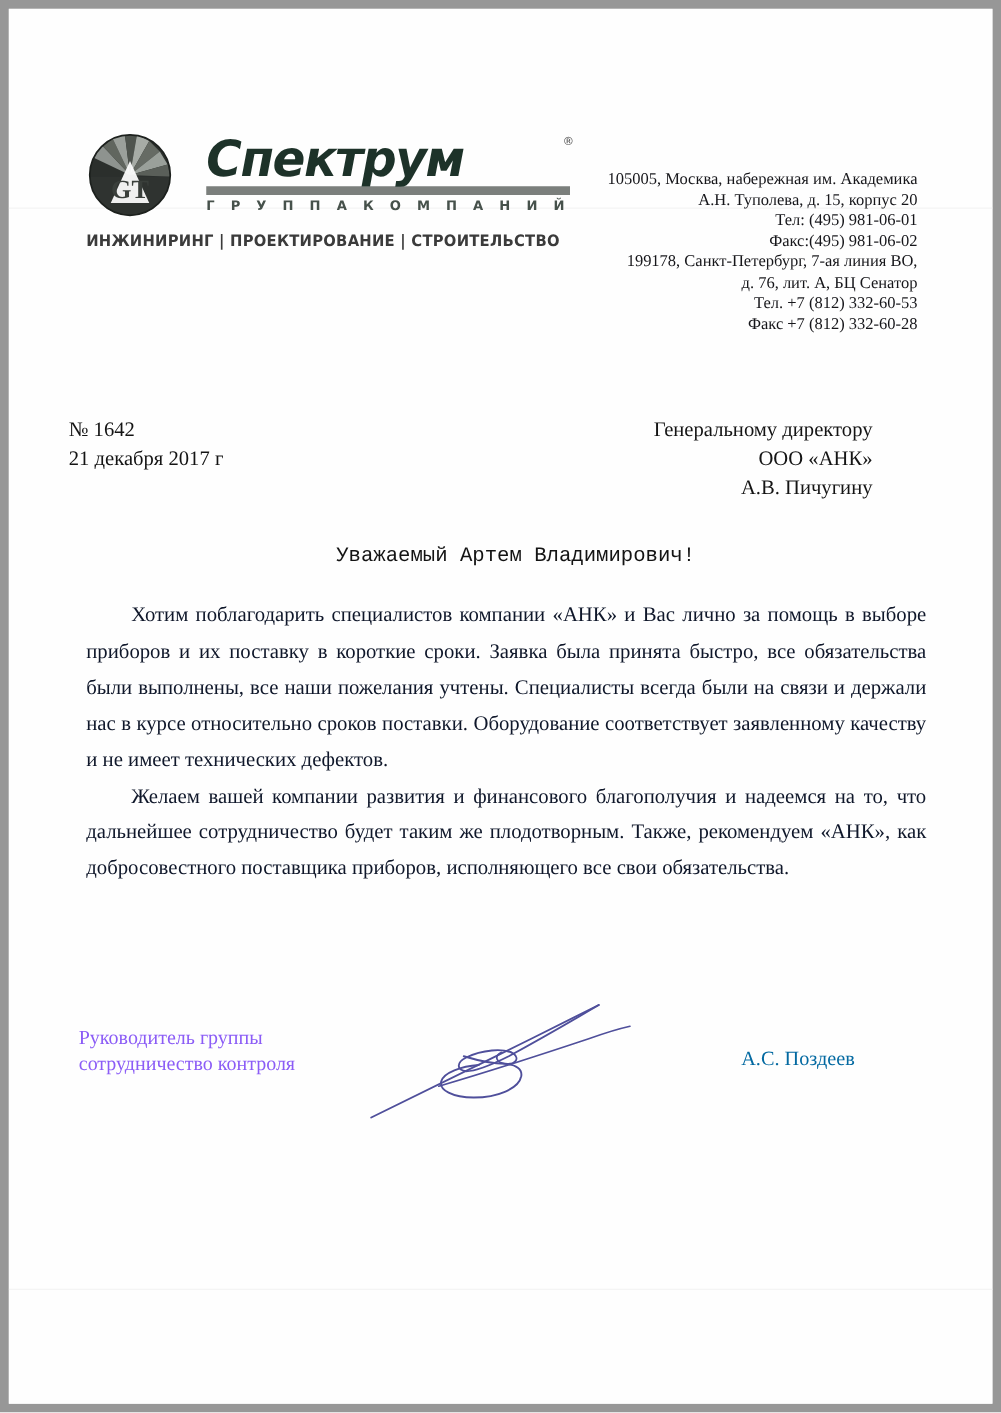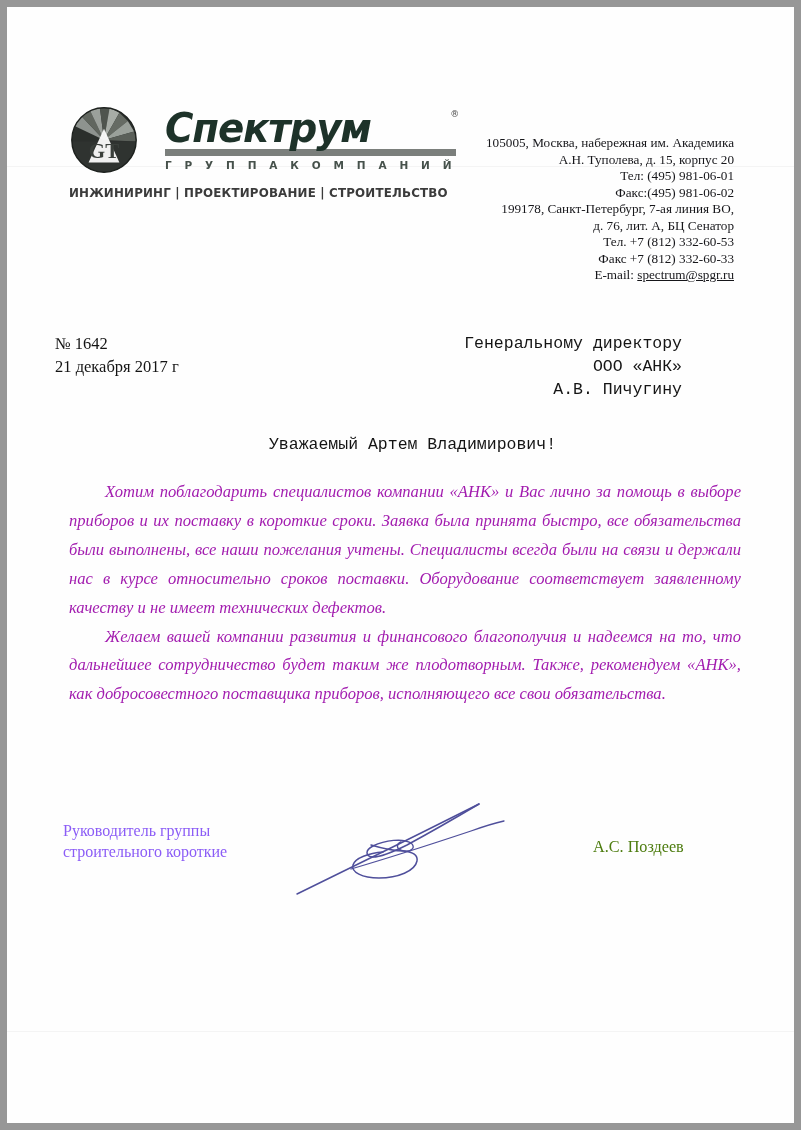--- a/index.html
+++ b/index.html
@@ -131,28 +131,27 @@
     top: 325px;
     font-size: 16.5px;
     line-height: 23px;
     color: #141414;
     white-space: nowrap;
   }
   #ref-block .rline { display: block; }
 
   #addressee-block {
     position: absolute;
-    right: 112px;
+    right: 96px;
     top: 325px;
     text-align: right;
     font-size: 16.5px;
     line-height: 23px;
     color: #141414;
     white-space: nowrap;
-    font-family: Liberation Mono, monospace;
   }
   #addressee-block .aline { display: block; }
 
   
   #salutation {
     position: absolute;
     left: 0;
     top: 428px;
     width: 100%;
     text-align: center;
@@ -164,23 +163,22 @@
   }
 
   
   #body-block {
     position: absolute;
     left: 62px;
     top: 471px;
     width: 672px;
     font-size: 16.6px;
     line-height: 28.9px;
-    color: #a21caf;
+    color: #0f172a;
     text-align: justify;
-    font-style: italic;
   }
   #body-block p {
     margin: 0;
     text-indent: 36px;
     text-align: justify;
     text-justify: inter-word;
   }
   #body-block p + p { margin-top: 0px; }
 
   
@@ -193,21 +191,21 @@
     color: #8b5cf6;
     white-space: nowrap;
   }
   #sig-title .sline { display: block; }
 
   #sig-name {
     position: absolute;
     left: 586px;
     top: 831px;
     font-size: 16.2px;
-    color: #4d7c0f;
+    color: #0369a1;
     white-space: nowrap;
   }
 
   #signature-mark {
     position: absolute;
     left: 278px;
     top: 786px;
     width: 230px;
     height: 116px;
     pointer-events: none;
@@ -273,22 +271,21 @@
       </div>
 
       <div id="contact-block">
         <span class="cline">105005, Москва, набережная им. Академика</span>
         <span class="cline">А.Н. Туполева, д. 15, корпус 20</span>
         <span class="cline">Тел: (495) 981-06-01</span>
         <span class="cline">Факс:(495) 981-06-02</span>
         <span class="cline">199178, Санкт-Петербург, 7-ая линия ВО,</span>
         <span class="cline">д. 76, лит. А,  БЦ Сенатор</span>
         <span class="cline">Тел. +7 (812) 332-60-53</span>
-        <span class="cline">Факс +7 (812) 332-60-33</span>
-        <span class="cline"><span>E-mail:</span> <a class="lnk" href="#">spectrum@spgr.ru</a></span>
+        <span class="cline">Факс +7 (812) 332-60-28</span>
       </div>
 
     </div>
 
     <div id="ref-block">
       <span class="rline">№ 1642</span>
       <span class="rline">21 декабря 2017 г</span>
     </div>
 
     <div id="addressee-block">
@@ -299,21 +296,21 @@
 
     <div id="salutation">Уважаемый Артем Владимирович!</div>
 
     <div id="body-block">
       <p>Хотим поблагодарить специалистов компании «АНК» и Вас лично за помощь в выборе приборов и их поставку в короткие сроки. Заявка была принята быстро, все обязательства были выполнены, все наши пожелания учтены. Специалисты всегда были на связи и держали нас в курсе относительно сроков поставки. Оборудование соответствует заявленному качеству и не имеет технических дефектов.</p>
       <p>Желаем вашей компании развития и финансового благополучия и надеемся на то, что дальнейшее сотрудничество будет таким же плодотворным. Также, рекомендуем «АНК», как добросовестного поставщика приборов, исполняющего все свои обязательства.</p>
     </div>
 
     <div id="sig-title">
       <span class="sline">Руководитель группы</span>
-      <span class="sline">строительного короткие</span>
+      <span class="sline">сотрудничество контроля</span>
     </div>
 
     <div id="signature-mark">
       <svg viewBox="0 0 230 116" aria-hidden="true">
         <g fill="none" stroke="#4f4f9b" stroke-linecap="round" stroke-linejoin="round">
           <path d="M12 101 C 48 83, 96 60, 140 38 C 164 26, 180 18, 194 11" stroke-width="1.5"></path>
           <path d="M194 11 C 172 24, 146 39, 122 52 C 108 59, 96 64, 88 64
                    C 80 63, 80 57, 88 53 C 100 47, 118 45, 126 50" stroke-width="1.5"></path>
           <path d="M126 50 C 131 54, 127 59, 119 58 C 112 57, 110 52, 116 49" stroke-width="1.4"></path>
           <path d="M86 52 C 96 55, 108 58, 119 58 C 128 59, 133 62, 132 68

